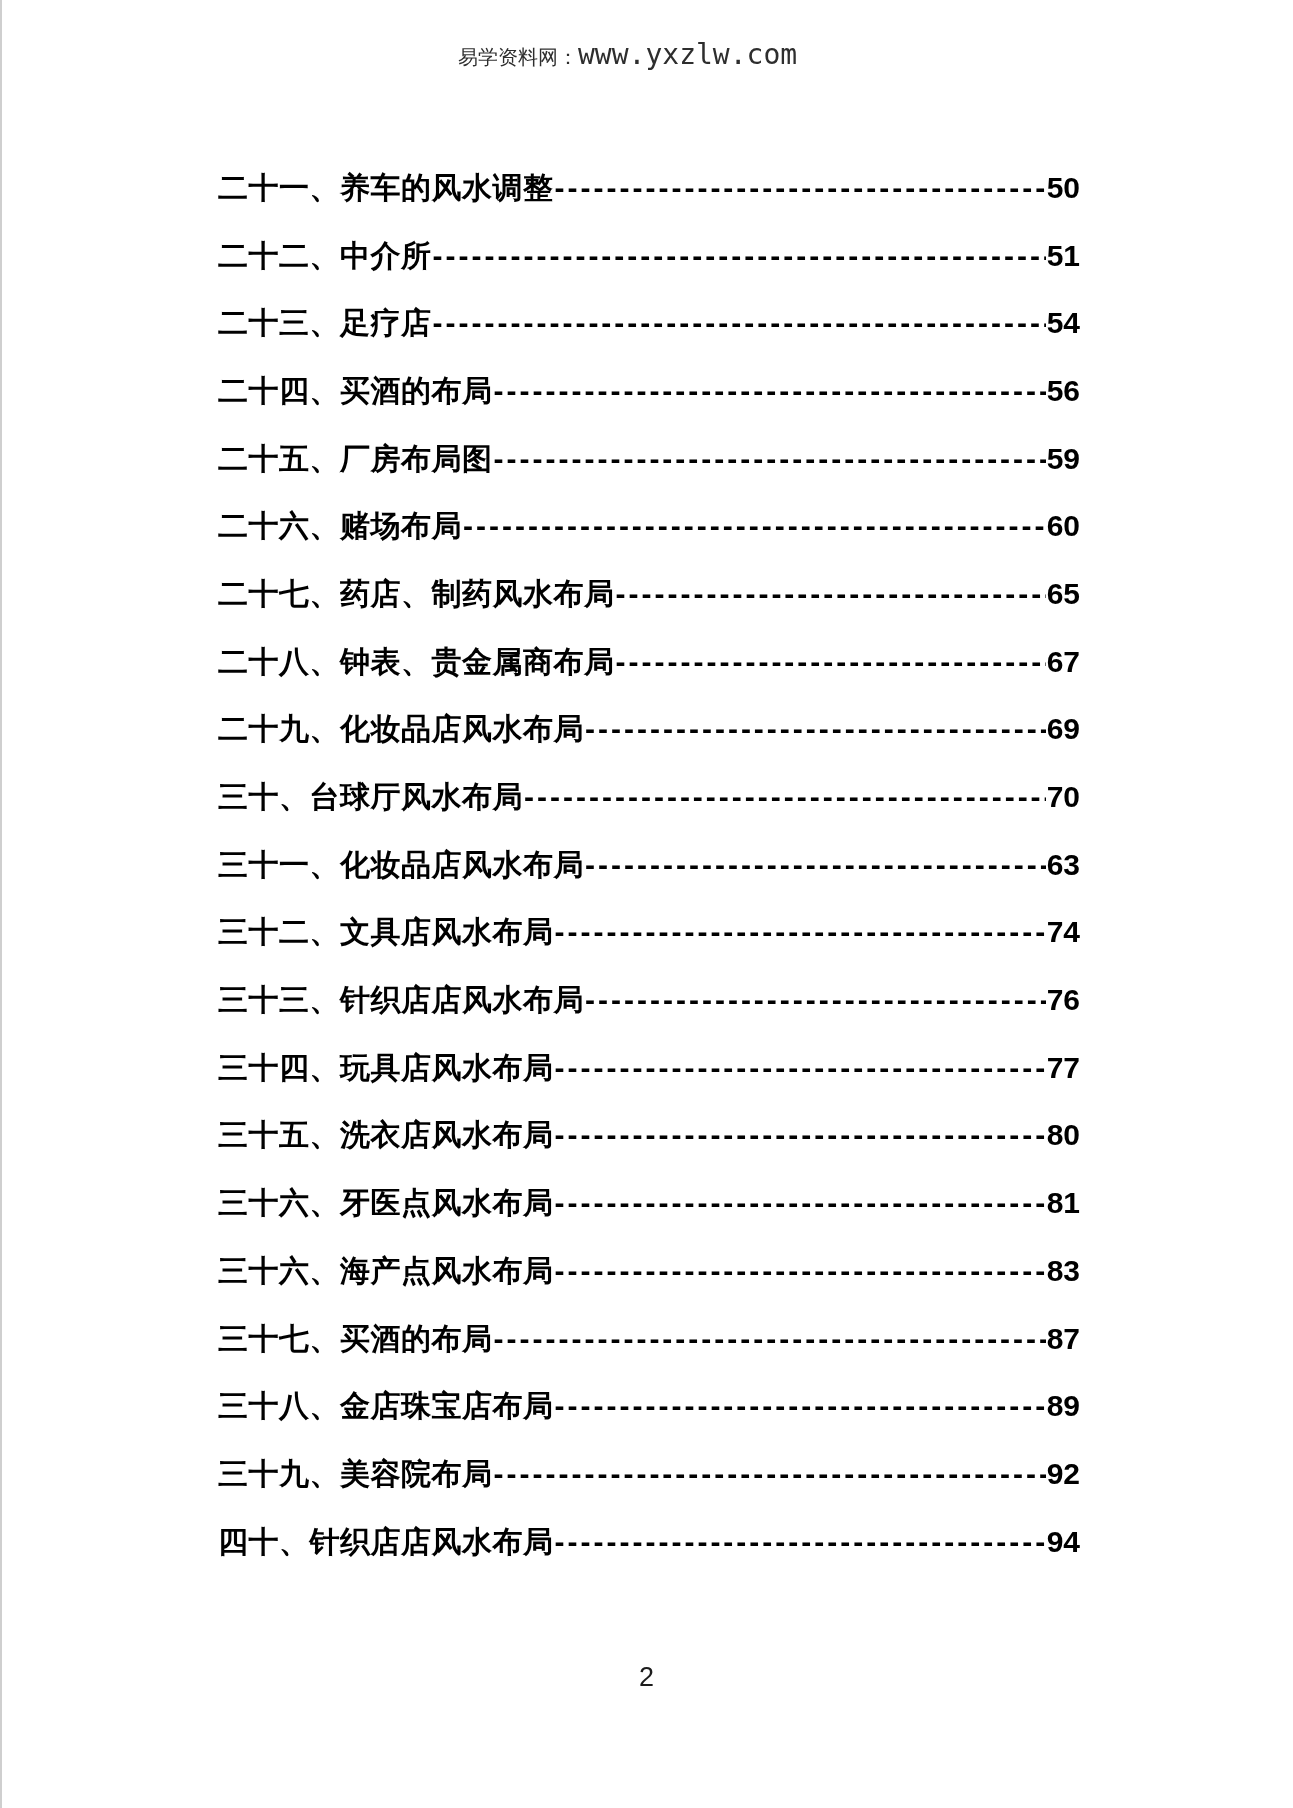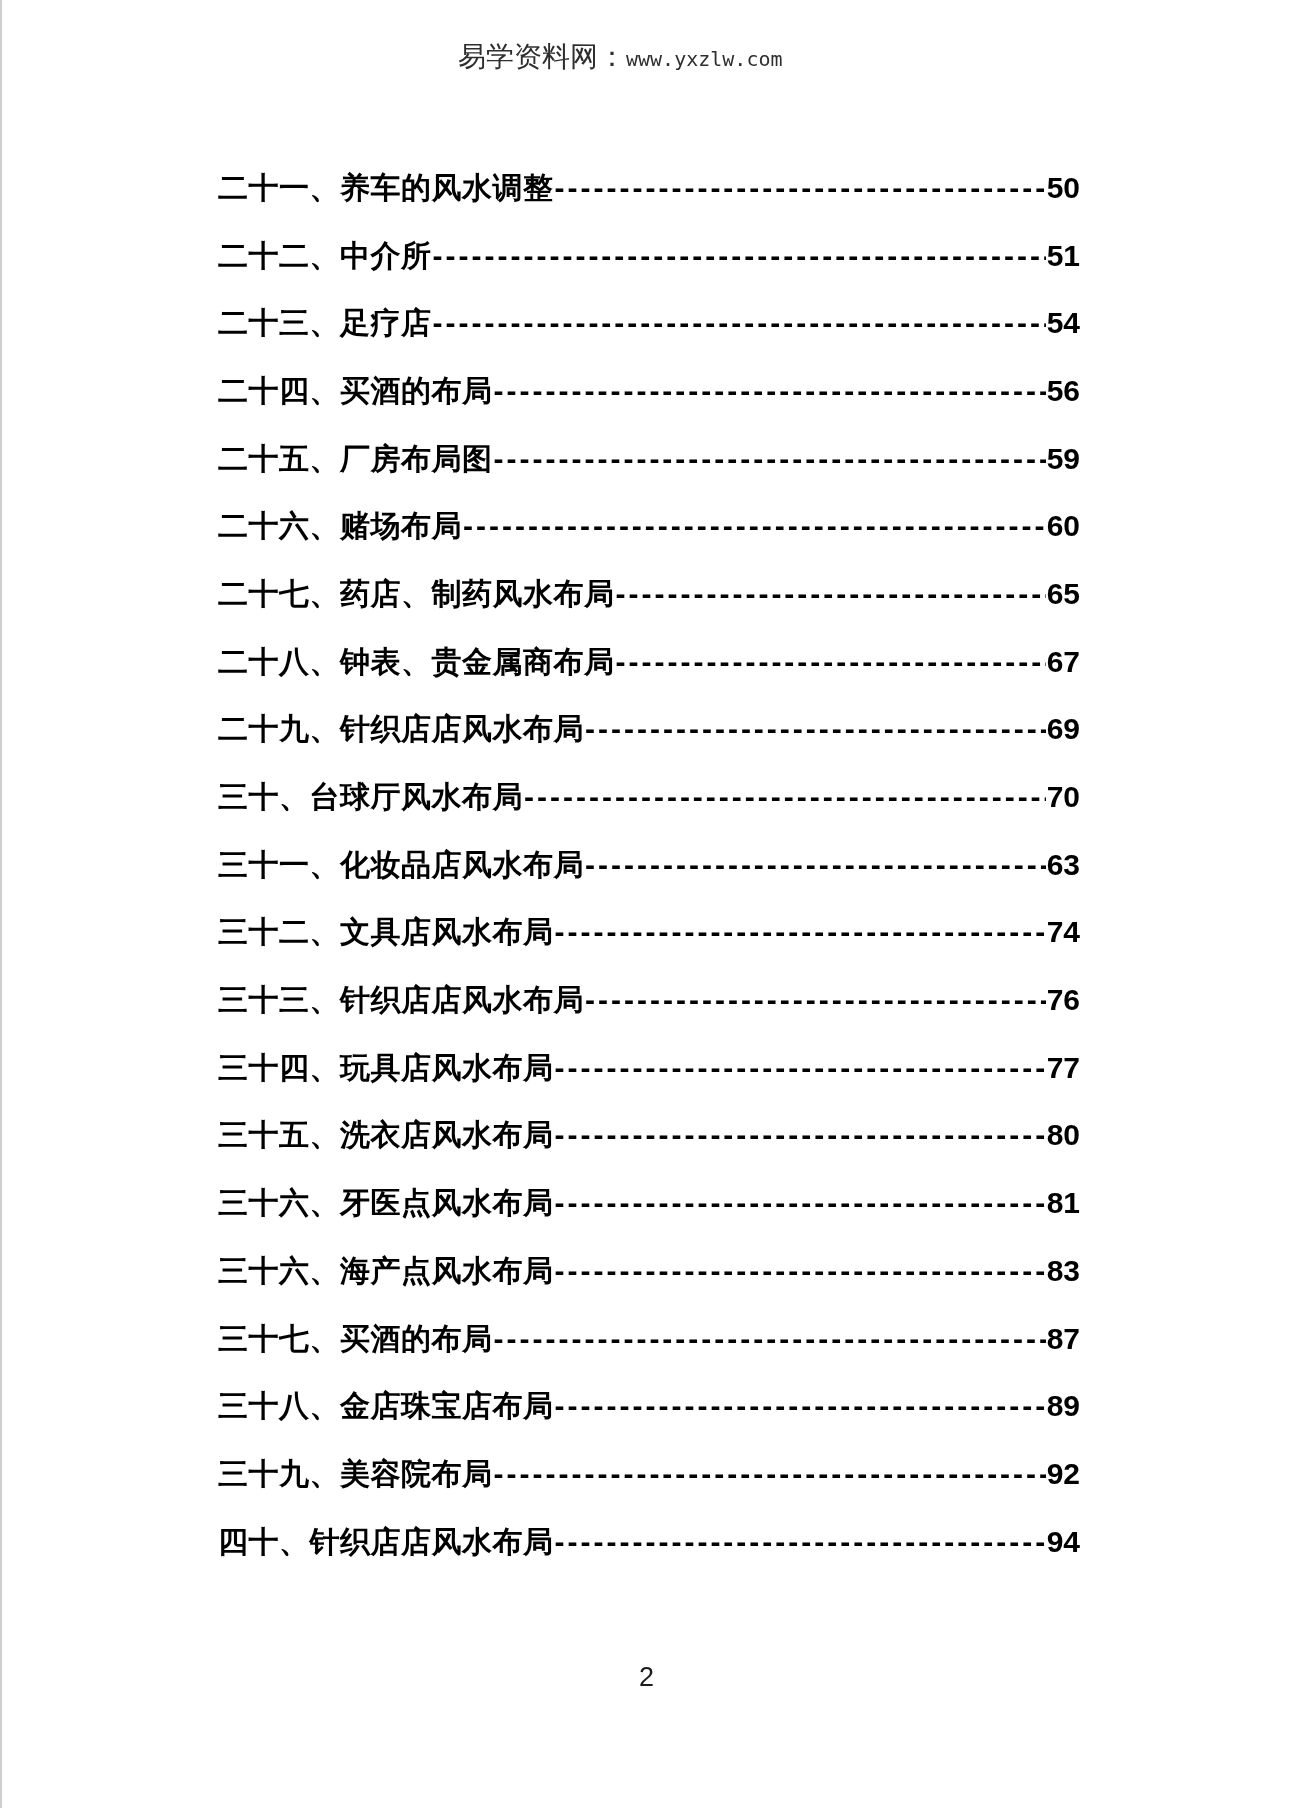--- a/index.html
+++ b/index.html
@@ -30,25 +30,25 @@
   }
   .header {
     position: absolute;
     top: 38px;
     left: 458px;
     white-space: nowrap;
     color: #2e2e2e;
   }
   .header .site {
     font-family: "Liberation Serif", serif;
-    font-size: 28px;
+    font-size: 20px;
   }
   .header .url {
     font-family: "DejaVu Sans Mono", monospace;
-    font-size: 20px;
+    font-size: 28px;
   }
   .toc {
     position: absolute;
     left: 170px;
     top: 154px;
     width: 910px;
   }
   .toc-row {
     display: flex;
     align-items: center;
@@ -138,21 +138,21 @@
     <span class="toc-page">65</span>
   </div>
 
   <div class="toc-row">
     <span class="toc-title">二十八、钟表、贵金属商布局</span>
     <span class="toc-leader">------------------------------------------------------------------------------------------------------------------------</span>
     <span class="toc-page">67</span>
   </div>
 
   <div class="toc-row">
-    <span class="toc-title">二十九、针织店店风水布局</span>
+    <span class="toc-title">二十九、化妆品店风水布局</span>
     <span class="toc-leader">------------------------------------------------------------------------------------------------------------------------</span>
     <span class="toc-page">69</span>
   </div>
 
   <div class="toc-row">
     <span class="toc-title">三十、台球厅风水布局</span>
     <span class="toc-leader">------------------------------------------------------------------------------------------------------------------------</span>
     <span class="toc-page">70</span>
   </div>
 

